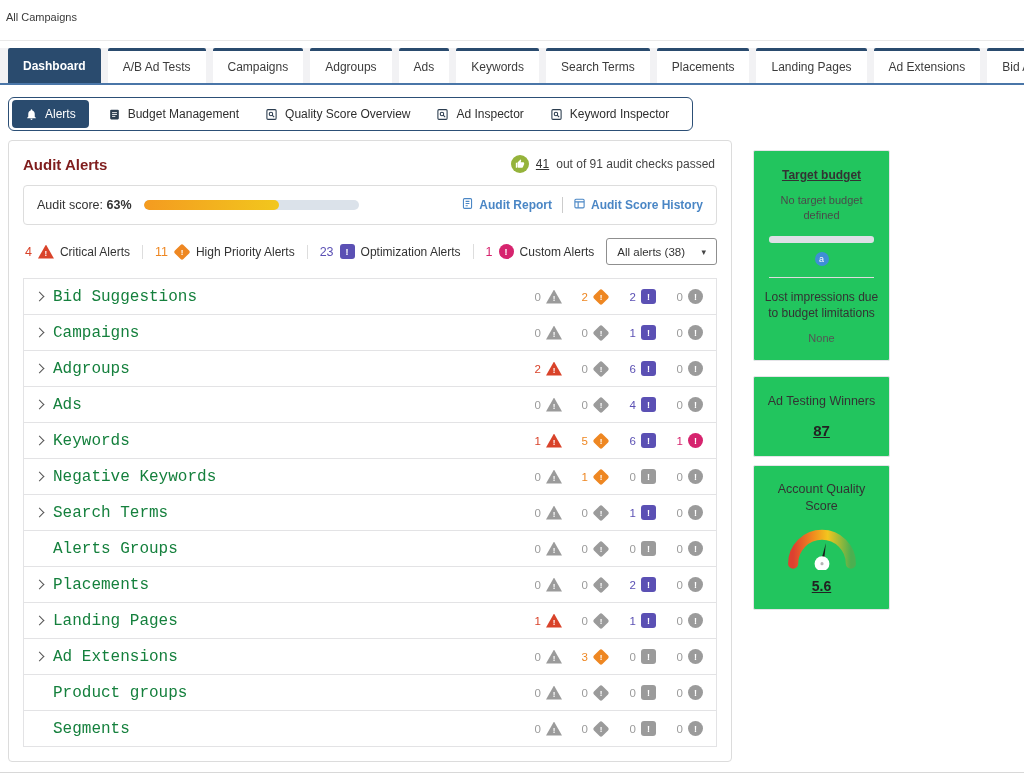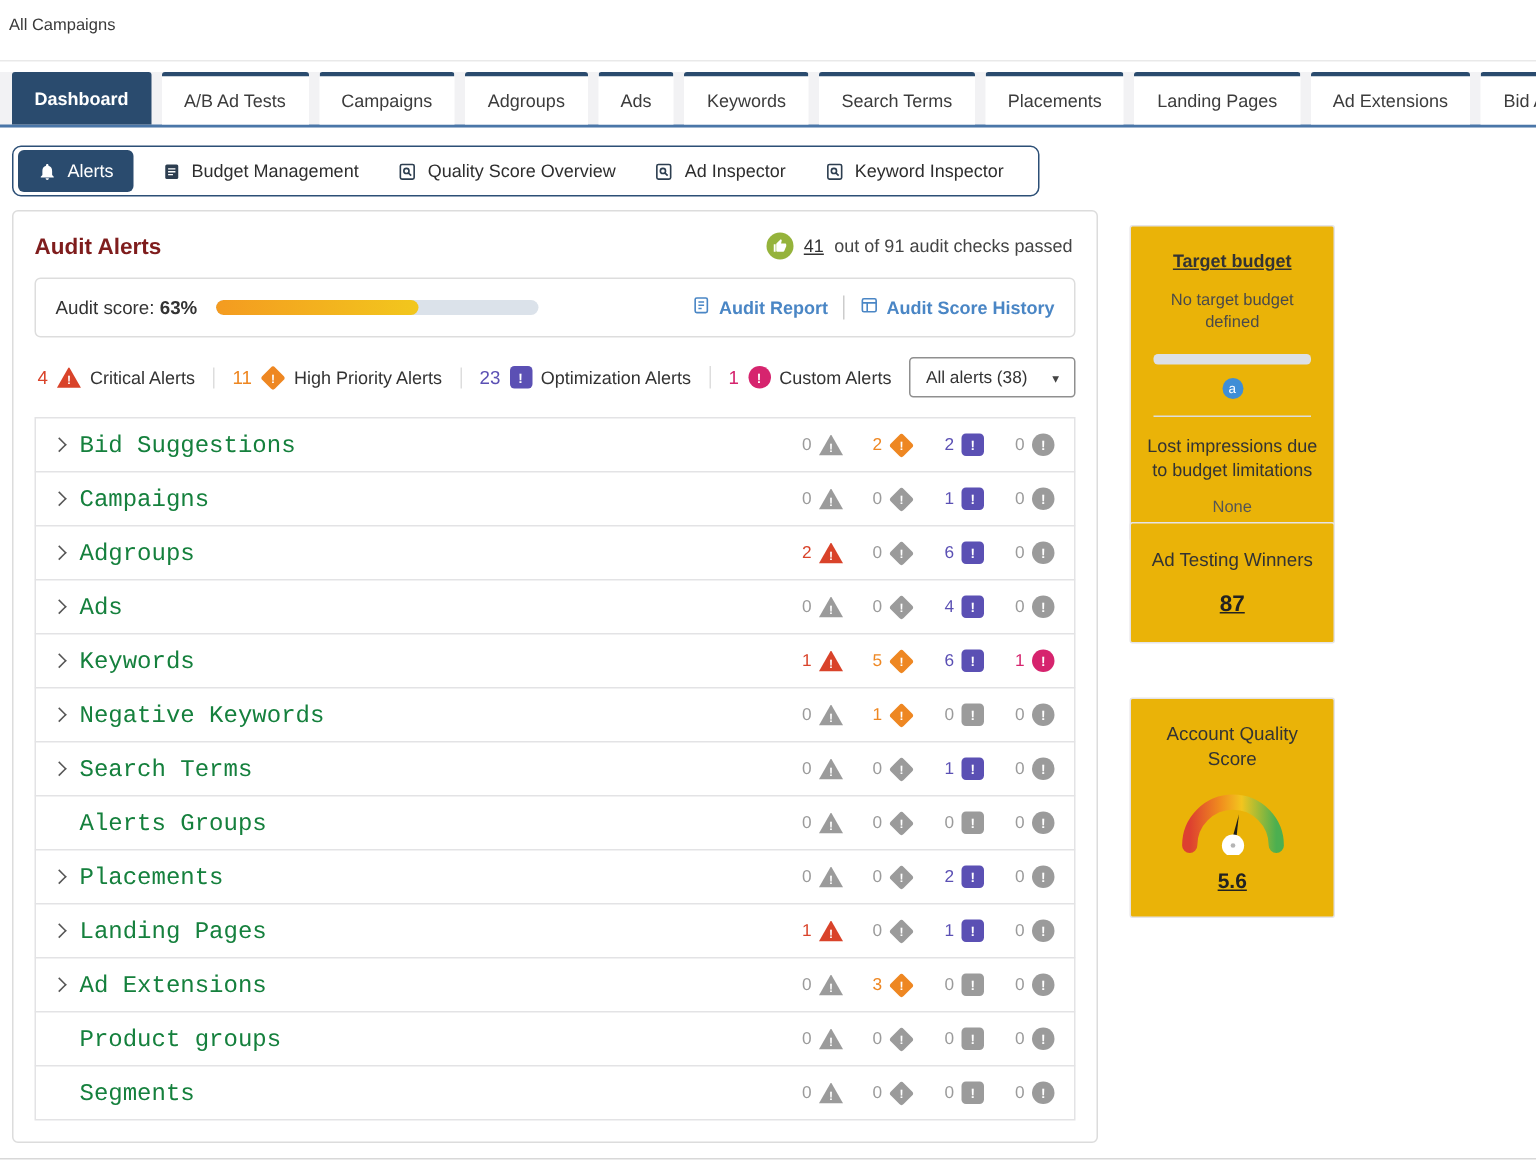--- a/index.html
+++ b/index.html
@@ -104,36 +104,36 @@
   .b-triangle { width:16px; height:14px; clip-path:polygon(50% 0, 100% 100%, 0 100%); }
   .b-triangle .ex { position:absolute; left:0; right:0; bottom:1px; text-align:center; font-size:8px; font-weight:bold; color:#fff; line-height:1; }
   .b-diamond { width:12px; height:12px; transform:rotate(45deg); border-radius:2px; margin:1px 2px; }
   .b-diamond .ex { position:absolute; inset:0; display:flex; align-items:center; justify-content:center; transform:rotate(-45deg); font-size:8px; font-weight:bold; color:#fff; }
   .b-square { width:15px; height:15px; border-radius:3px; }
   .b-square .ex, .b-circle .ex { position:absolute; inset:0; display:flex; align-items:center; justify-content:center; font-size:9px; font-weight:bold; color:#fff; }
   .b-circle { width:15px; height:15px; border-radius:50%; }
 
   
   .card {
-    position:absolute; left:753px; width:137px; background:#eab308;
+    position:absolute; left:753px; width:137px; background:#22c55e;
     border:1px solid #e5e4e8; border-radius:2px; text-align:center;
   }
   .card-budget { top:150px; padding:14px 10px 16px; }
   .card-budget .ctitle { font-size:12px; font-weight:600; color:#333; text-decoration:underline; cursor:pointer; display:inline-block; }
   .card-budget .cmsg { font-size:11px; color:#4a4a4a; margin-top:10px; line-height:1.35; }
   .budget-bar { width:105px; height:7px; border-radius:3px; background:#dde0e6; margin:13px auto 0; }
   .budget-dot {
     width:14px; height:14px; border-radius:50%; background:#3f8ed6; color:#fff;
     font-size:9px; line-height:14px; margin:9px auto 0;
   }
   .card-sep { width:105px; border-top:1px solid #ddd; margin:11px auto; }
   .lost-label { font-size:12px; color:#333; line-height:1.35; }
   .lost-value { font-size:11px; color:#555; margin-top:11px; }
 
-  .card-winners { top:348px; padding:17px 8px 16px; }
+  .card-winners { top:376px; padding:17px 8px 16px; }
   .card-winners .ctitle { font-size:12.5px; color:#333; }
   .big-link { font-size:15px; color:#222; text-decoration:underline; display:inline-block; margin-top:14px; font-weight:600; }
 
   .card-quality { top:465px; padding:15px 8px 14px; }
   .card-quality .ctitle { font-size:12.5px; color:#333; line-height:1.35; }
   .gauge-wrap { margin-top:8px; }
   .card-quality .big-link { margin-top:4px; font-size:14px; }
 
   .bottom-divider { position:absolute; top:772px; left:0; width:1024px; border-top:1px solid #d8d8d8; }
 </style>

